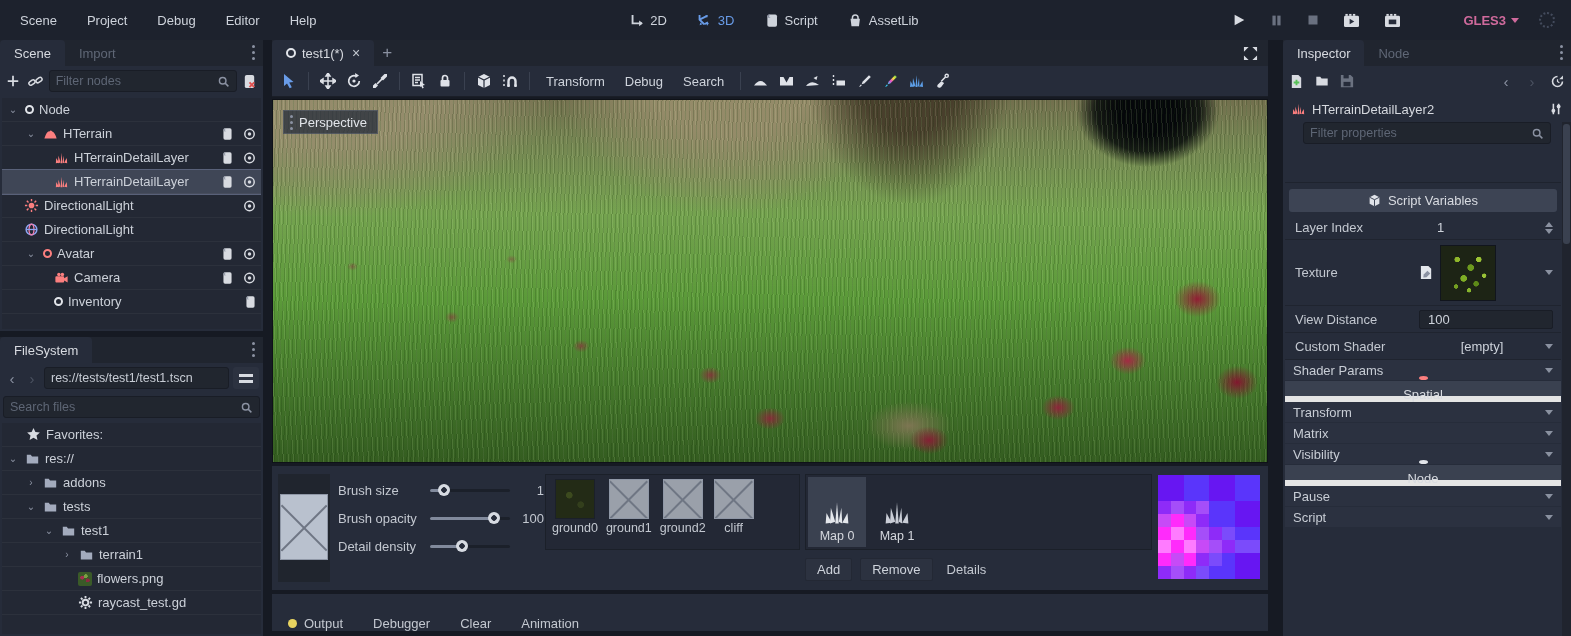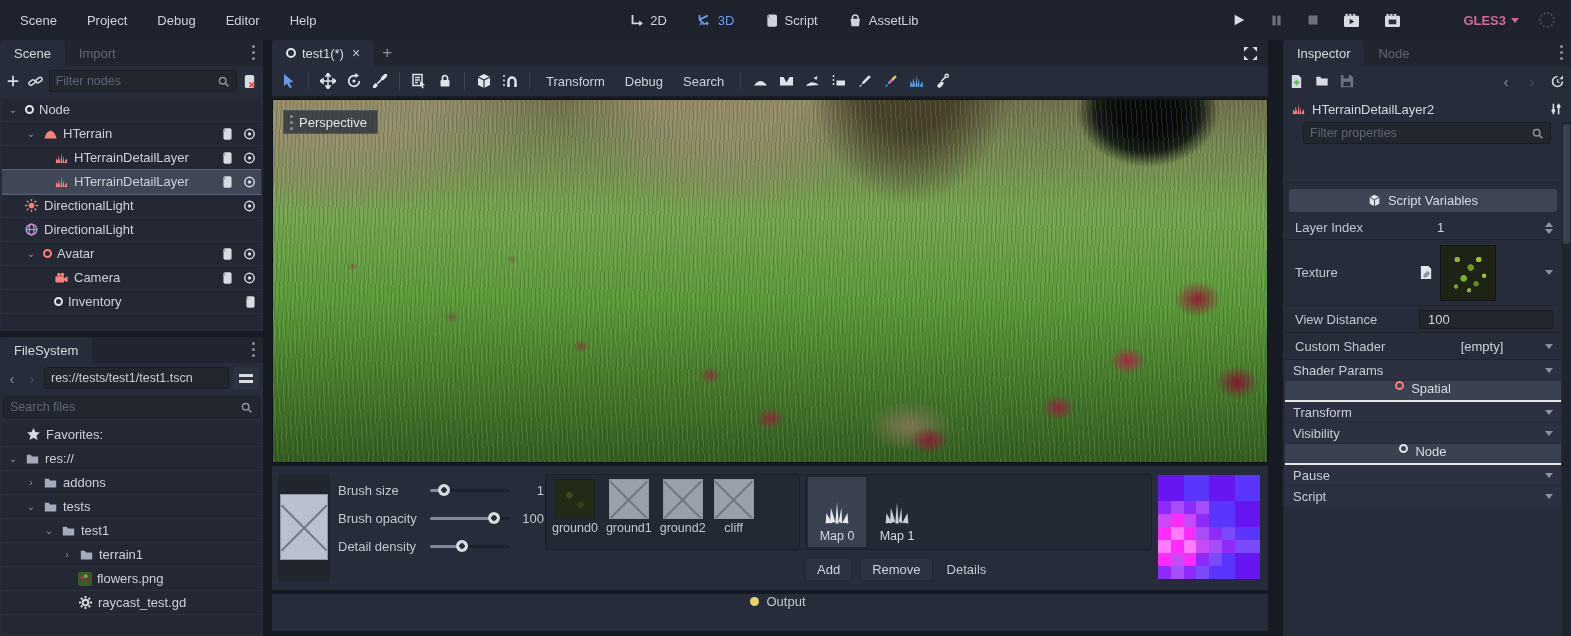--- a/index.html
+++ b/index.html
@@ -122,21 +122,21 @@
   .gbtn { background:#2c3240; border:1px solid #232834; border-radius:2px; padding:3px 11px; color:#ced3db; }
   .flatlab { color:#c3c8d0; padding:3px 6px; }
 
   #map-panel { position:absolute; left:533px; top:8px; width:347px; height:76px; background:#232835; border:1px solid #1b2029; display:flex; align-items:stretch; padding:2px; gap:2px; }
   .mapitem { display:flex; flex-direction:column; align-items:center; justify-content:flex-end; gap:2px; padding:4px 2px 4px; width:58px; }
   .mapitem.sel { background:#3a4150; }
   .mapitem .mlab { font-size:12.5px; color:#d5d8de; white-space:nowrap; }
 
   #detail-preview { position:absolute; left:886px; top:9px; width:102px; height:104px; display:grid; grid-template-columns:repeat(8,1fr); grid-template-rows:repeat(8,1fr); }
 
-  #output-bar { position:absolute; left:0; top:554px; width:996px; height:37px; background:#262c3a; display:flex; align-items:center; gap:30px; padding-left:16px;flex-direction:column; }
+  #output-bar { position:absolute; left:0; top:554px; width:996px; height:37px; background:#262c3a; display:flex; align-items:flex-end; gap:30px; padding-left:16px; }
   #output-bar .obtab { display:flex; align-items:center; gap:7px; color:#c3c8d0; }
   .ydot { width:9px; height:9px; border-radius:50%; background:#e8d460; }
 
   
   #right { position:absolute; left:1283px; top:40px; width:288px; height:596px; }
   #right .body { position:absolute; left:0; right:0; top:26px; bottom:0; background:#262c3a; }
   .insp-toolbar { display:flex; align-items:center; height:30px; padding:0 6px; gap:10px; }
   .insp-toolbar .grow { flex:1; }
   #objname { display:flex; align-items:center; gap:6px; height:26px; padding:0 8px; }
   #objname .nm { flex:1; color:#d5d8de; }
@@ -152,21 +152,21 @@
   .texthumb { width:56px; height:56px; margin:4px 6px; background:#1d2415; border:1px solid #11151d;
     background-image:
       radial-gradient(5px 5px at 30% 25%, #8fb62a 50%, transparent 60%), radial-gradient(6px 6px at 55% 40%, #6d9a1e 50%, transparent 60%),
       radial-gradient(5px 5px at 70% 25%, #9cc433 50%, transparent 60%), radial-gradient(6px 6px at 42% 60%, #7fae25 50%, transparent 60%),
       radial-gradient(5px 5px at 65% 70%, #5d8a18 50%, transparent 60%), radial-gradient(4px 4px at 28% 75%, #74a021 50%, transparent 60%),
       radial-gradient(4px 4px at 52% 82%, #86b42c 50%, transparent 60%), radial-gradient(4px 4px at 80% 55%, #99c236 50%, transparent 60%);
   }
   .lineedit { flex:1; height:19px; background:#21262f; border:1px solid #191d26; border-radius:2px; display:flex; align-items:center; padding:0 8px; color:#ced3db; }
   .srow { height:21px; display:flex; align-items:center; background:#2b3140; border-bottom:1px solid #262c3a; padding:0 8px; color:#c8cdd5; }
   .srow .spacer { flex:1; }
-  .catrow { height:21px; display:flex; justify-content:center; gap:7px; background:#3a4150; border-bottom:2px solid #e5e5e5; color:#d8dbe1; }
+  .catrow { height:21px; display:flex; align-items:center; justify-content:center; gap:7px; background:#3a4150; border-bottom:6px solid #e5e5e5; color:#d8dbe1;flex-direction:column; }
   #vscroll { position:absolute; right:0; top:56px; bottom:0; width:9px; background:#20242e; }
   #vscroll .handle { position:absolute; left:1px; right:1px; top:2px; height:120px; border-radius:3px; background:#3a4150; }
 
   svg { display:block; flex:none; }
   .ic { display:inline-flex; align-items:center; justify-content:center; flex:none; }
 </style>
 </head>
 <body>
 
 <div id="app">
@@ -1056,20 +1056,25 @@
         <div class="catrow">
           <span class="ring pink"></span>
           <span>Spatial</span>
         </div>
         <div class="srow">
           <span>Transform</span>
             <span class="spacer"></span>
             <span class="chev"></span>
         </div>
         <div class="srow">
+          <span>Matrix</span>
+            <span class="spacer"></span>
+            <span class="chev"></span>
+        </div>
+        <div class="srow">
           <span>Visibility</span>
             <span class="spacer"></span>
             <span class="chev"></span>
         </div>
         <div class="catrow">
           <span class="ring"></span>
           <span>Node</span>
         </div>
         <div class="srow">
           <span>Pause</span>

